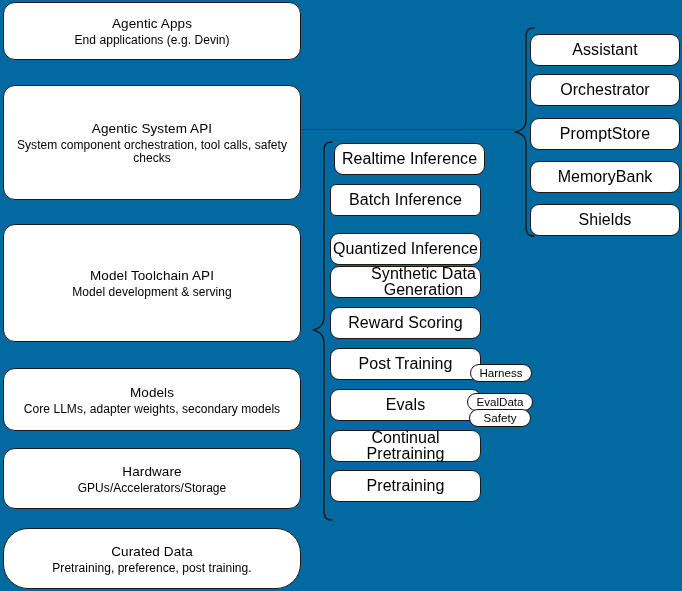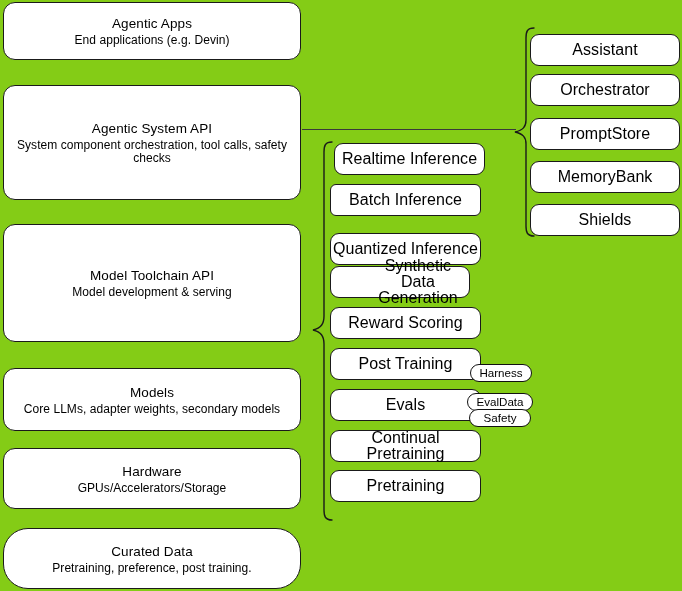--- a/index.html
+++ b/index.html
@@ -4,21 +4,21 @@
 <style>
   html, body {
     margin: 0;
     padding: 0;
     background: #ffffff;
   }
   #canvas {
     position: relative;
     width: 682px;
     height: 591px;
-    background: #84cc16;
+    background: #0369a1;
     font-family: "Liberation Sans", sans-serif;
     overflow: hidden;
   }
   .node {
     position: absolute;
     box-sizing: border-box;
     border: 1.3px solid #1a1a1a;
     background: #ffffff;
     display: flex;
     flex-direction: column;
@@ -125,21 +125,21 @@
 
   <div class="node chip" style="left:334px; top:143px; width:151px; height:32px;">
     <span>Realtime Inference</span>
   </div>
   <div class="node chip" style="left:330px; top:184px; width:151px; height:32px;border-radius:6px;">
     <span>Batch Inference</span>
   </div>
   <div class="node chip" style="left:330px; top:225px; width:151px; height:32px;margin-top:8px;">
     <span>Quantized Inference</span>
   </div>
-  <div class="node chip" style="left:330px; top:266px; width:140px; height:32px;padding-left:36px;">
+  <div class="node chip" style="left:330px; top:266px; width:151px; height:32px;padding-left:36px;">
     <span>Synthetic Data Generation</span>
   </div>
   <div class="node chip" style="left:330px; top:307px; width:151px; height:32px;">
     <span>Reward Scoring</span>
   </div>
   <div class="node chip" style="left:330px; top:348px; width:151px; height:32px;">
     <span>Post Training</span>
   </div>
   <div class="node chip" style="left:330px; top:389px; width:151px; height:32px;">
     <span>Evals</span>

